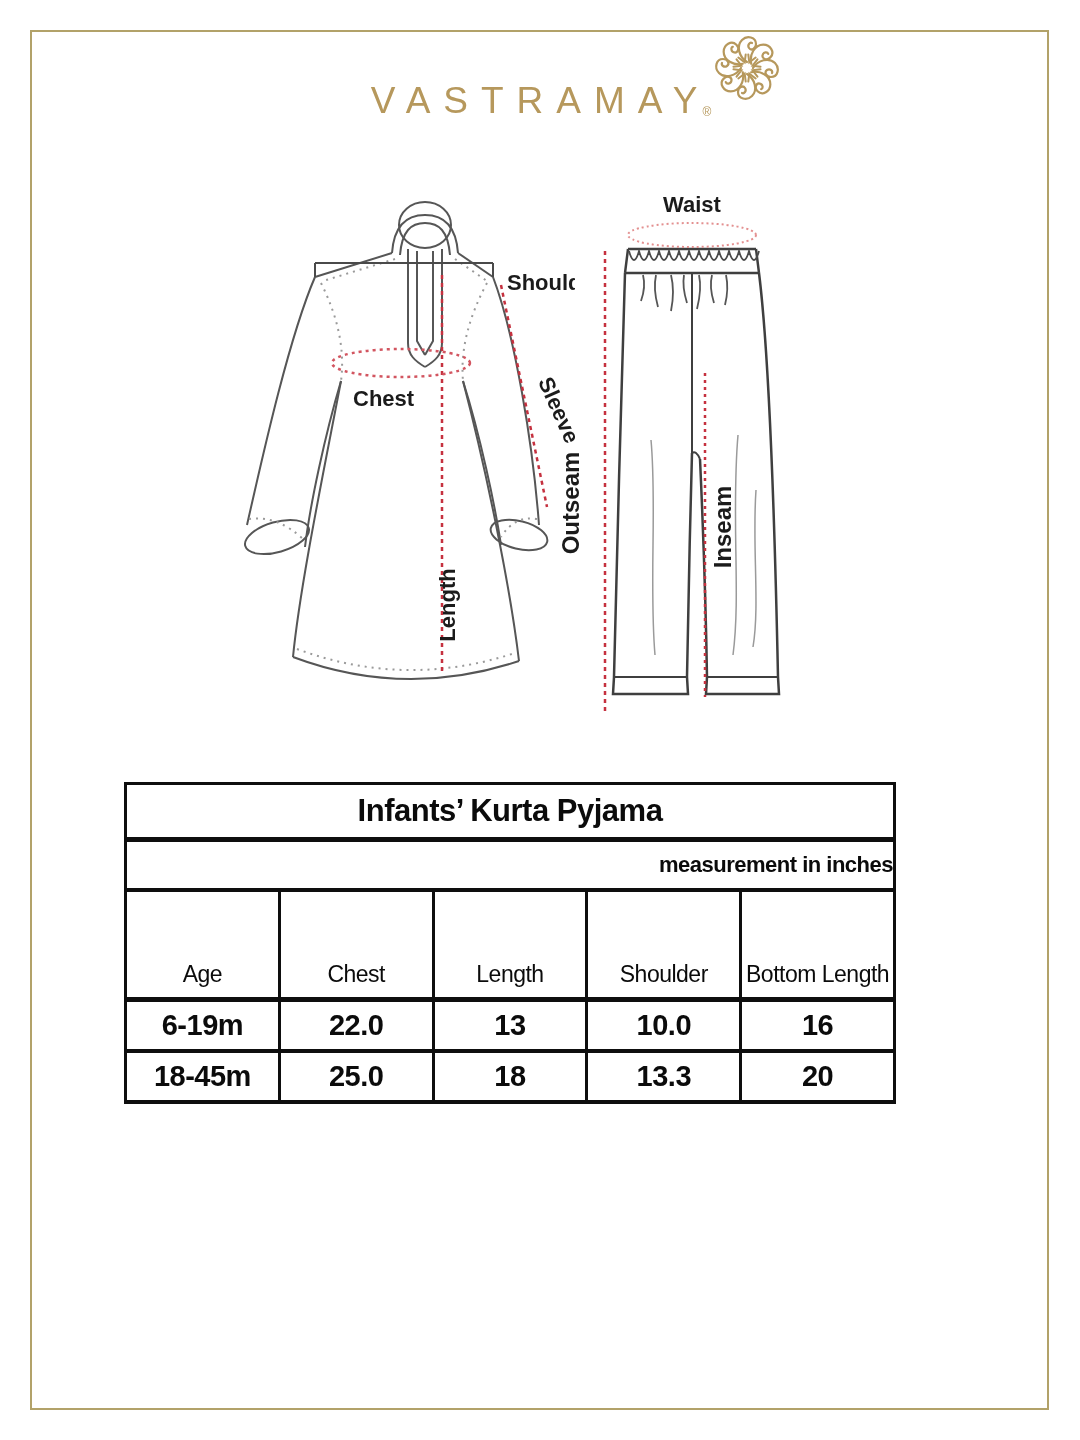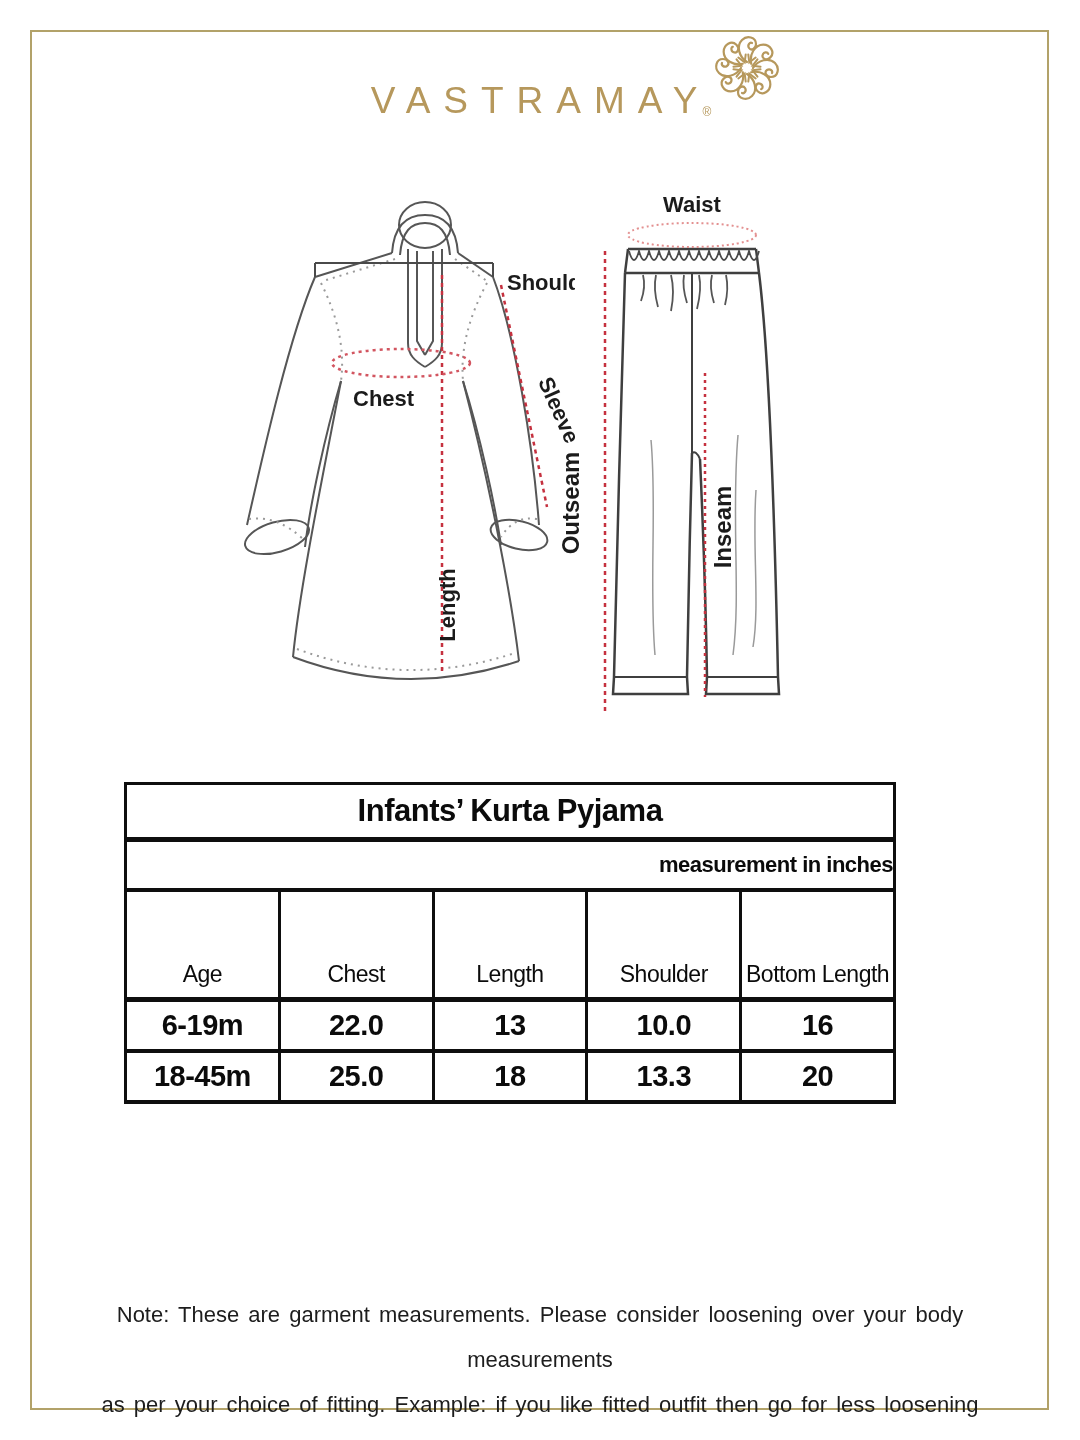--- a/index.html
+++ b/index.html
@@ -199,18 +199,14 @@
       <tr>
         <td class="val">18-45m</td>
         <td class="val">25.0</td>
         <td class="val">18</td>
         <td class="val">13.3</td>
         <td class="val">20</td>
       </tr>
     </tbody>
   </table>
 
-  <div class="note">
-    <div class="l">Note: These are garment measurements. Please consider loosening over your body measurements</div>
-    <div class="l">as per your choice of fitting. Example: if you like fitted outfit then go for less loosening</div>
-  </div>
 
 </div>
 
 </body></html>

